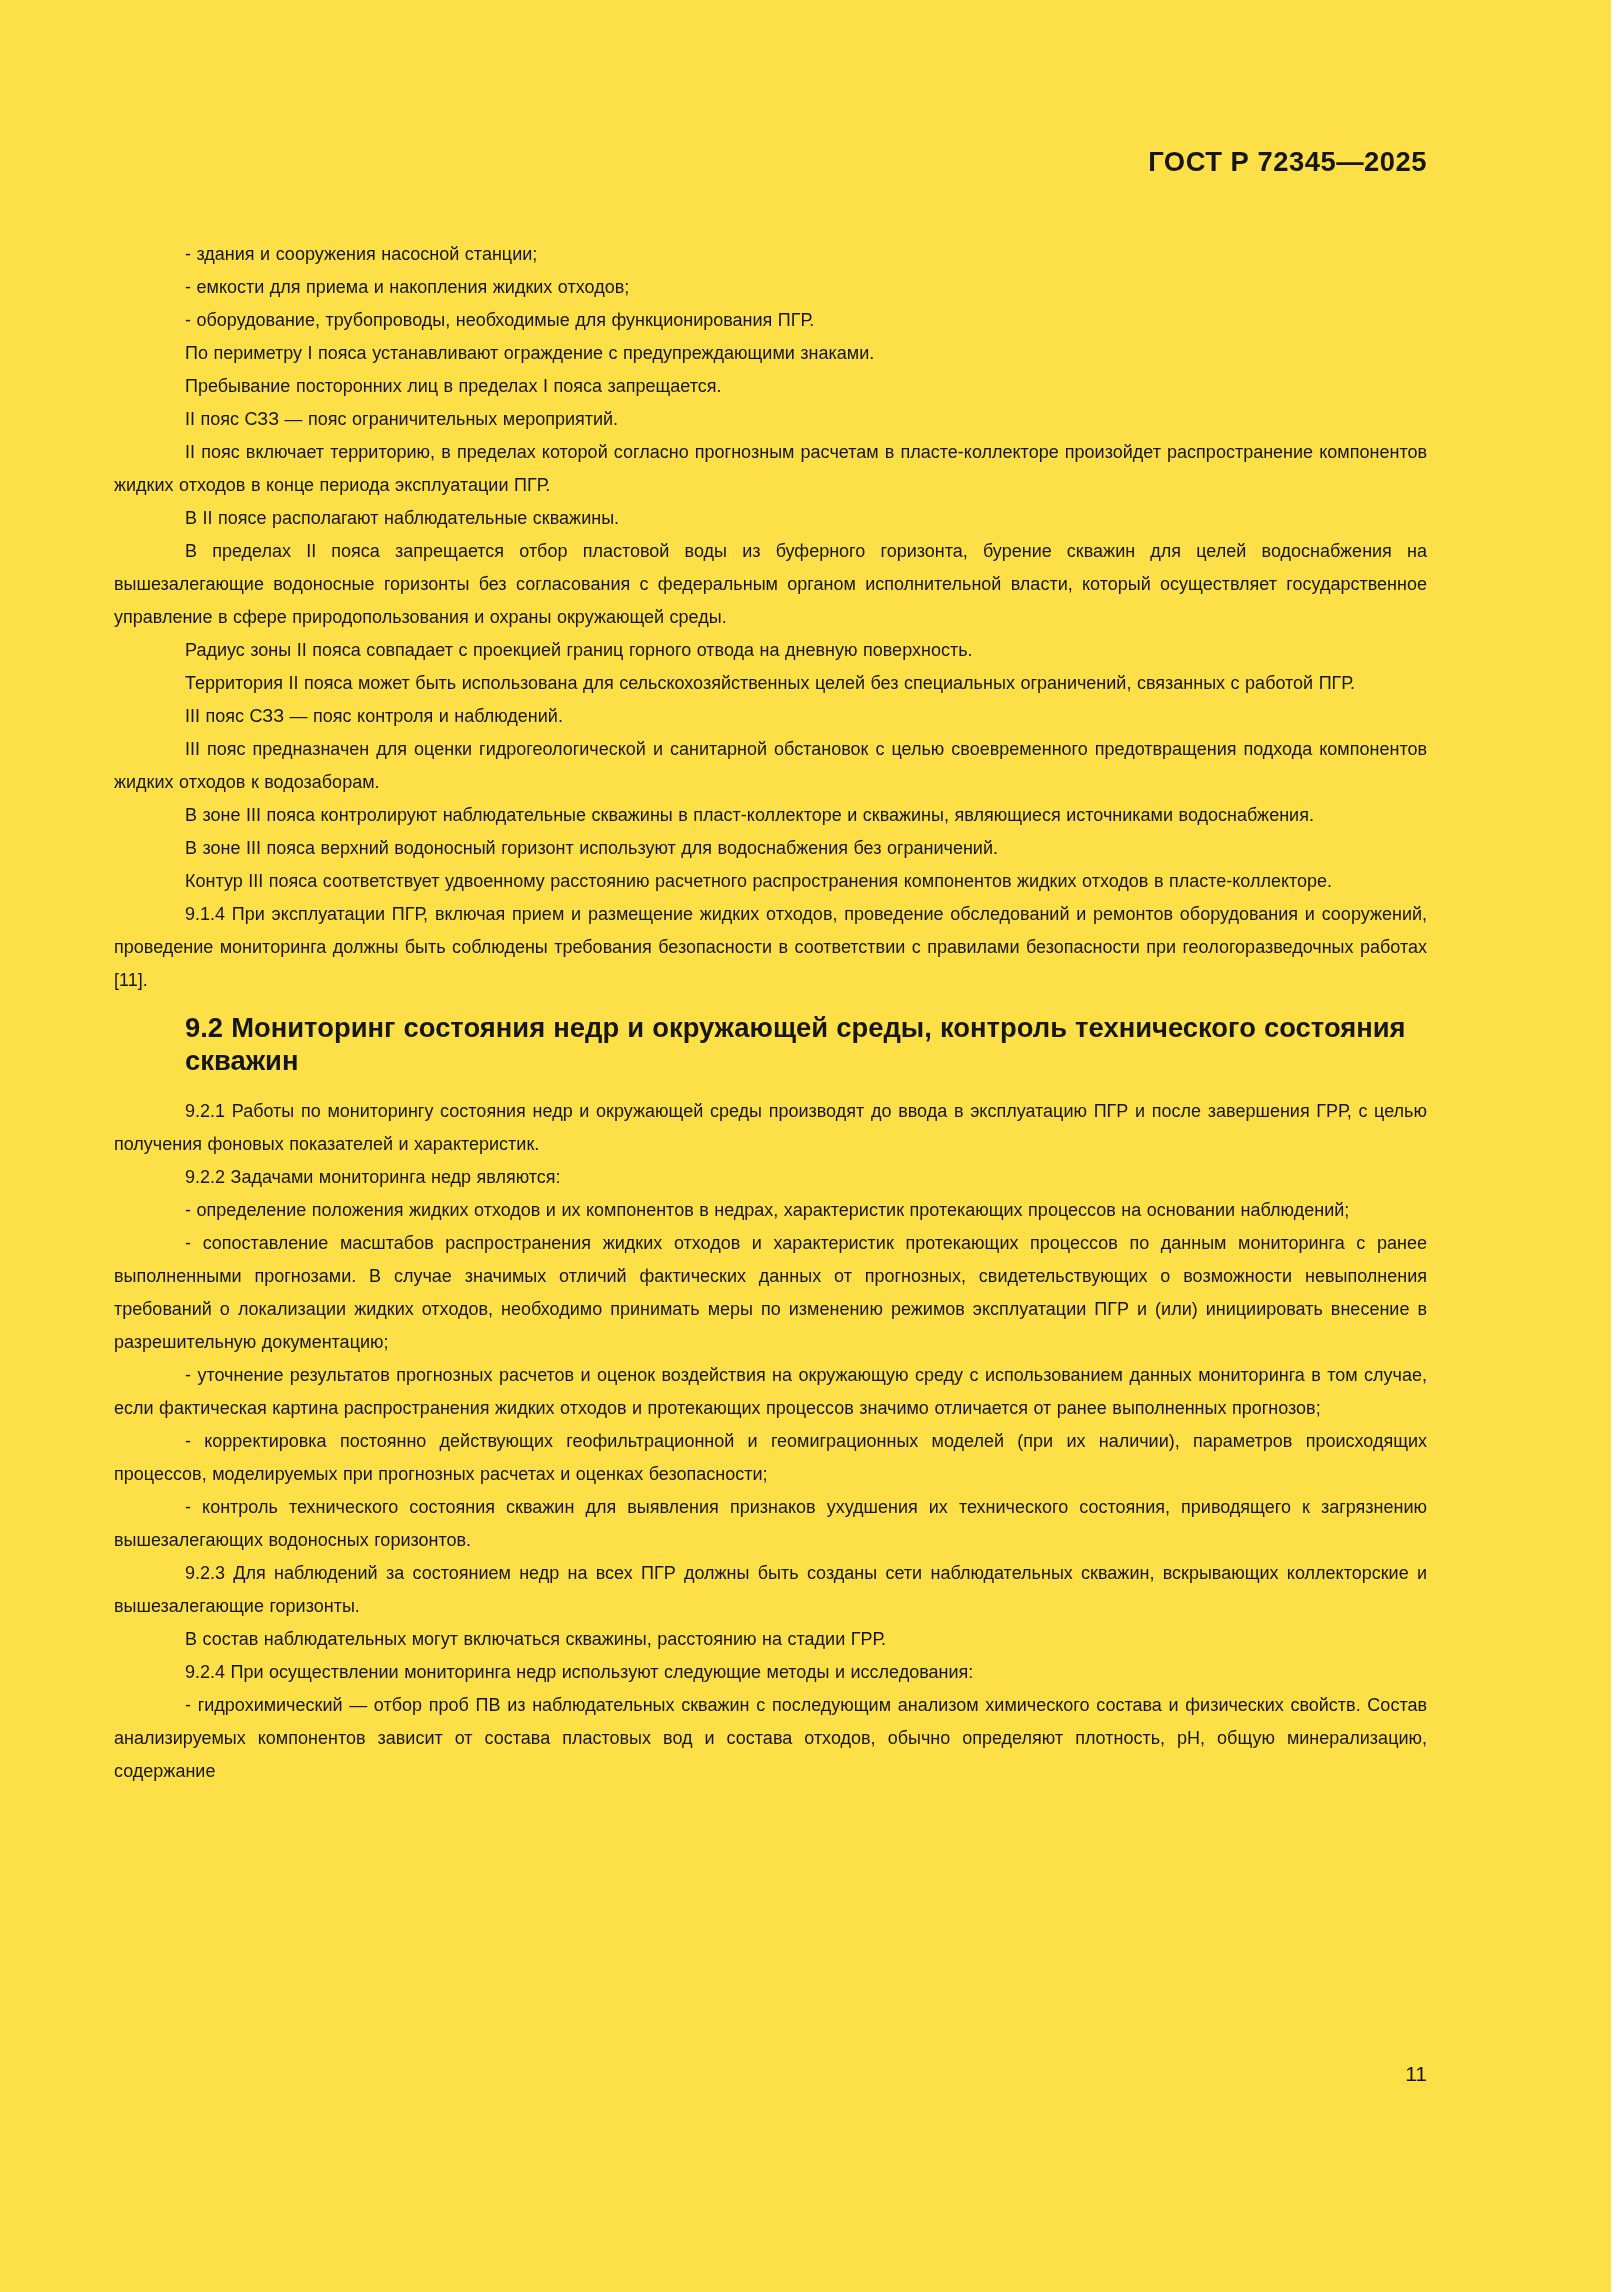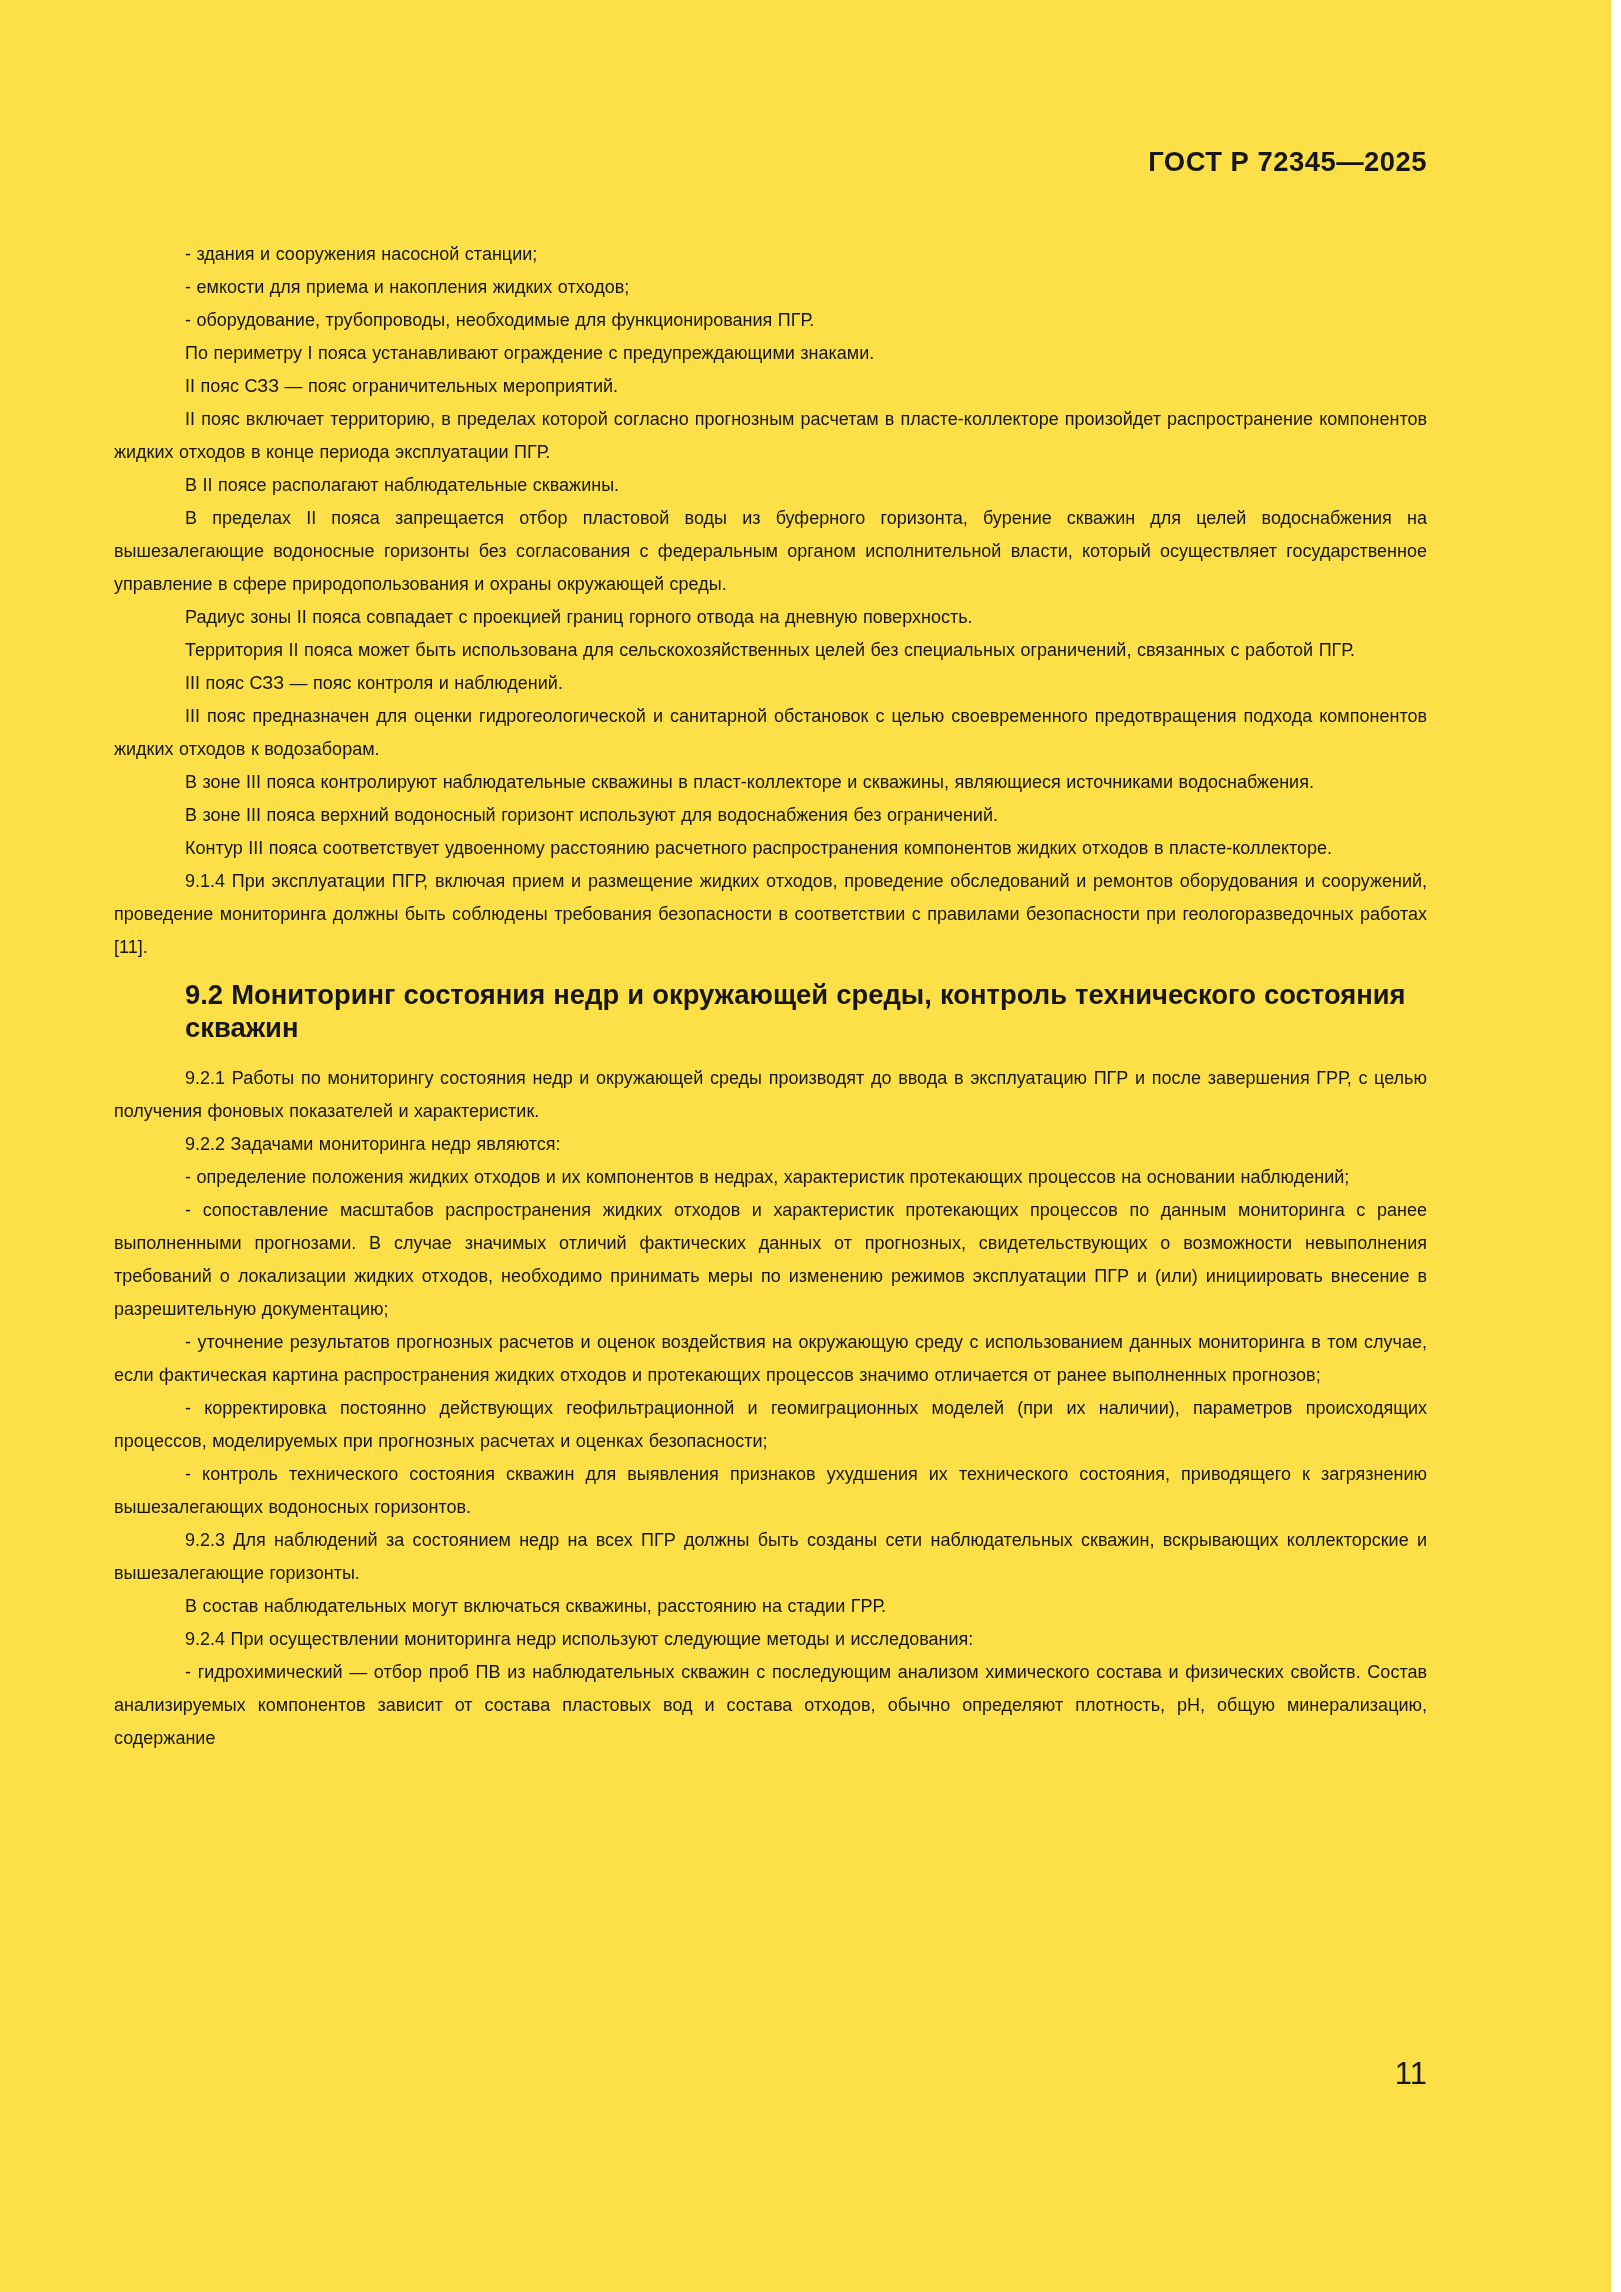--- a/index.html
+++ b/index.html
@@ -53,37 +53,38 @@
     margin-top: 13.7px;
     margin-bottom: 18px;
     hyphens: none;
   }
   .page-footer {
     position: absolute;
     top: 2058px;
     left: 114px;
     width: 1313px;
     text-align: right;
-    font-size: 31px;
+    font-size: 21px;
     line-height: 32px;
   }
 </style>
 </head>
 <body>
 
 <div class="page">
   <div class="running-header">
     <span>ГОСТ Р 72345—2025</span>
   </div>
 
   <div class="doc-body" id="doc-body">
       <p>- здания и сооружения насосной станции;</p>
       <p>- емкости для приема и накопления жидких отходов;</p>
       <p>- оборудование, трубопроводы, необходимые для функционирования ПГР.</p>
       <p>По периметру I пояса устанавливают ограждение с предупреждающими знаками.</p>
+      <p>Пребывание посторонних лиц в пределах I пояса запрещается.</p>
       <p>II пояс СЗЗ — пояс ограничительных мероприятий.</p>
       <p>II пояс включает территорию, в пределах которой согласно прогнозным расчетам в пласте-коллекторе произойдет распространение компонентов жидких отходов в конце периода эксплуатации ПГР.</p>
       <p>В II поясе располагают наблюдательные скважины.</p>
       <p>В пределах II пояса запрещается отбор пластовой воды из буферного горизонта, бурение скважин для целей водоснабжения на вышезалегающие водоносные горизонты без согласования с федеральным органом исполнительной власти, который осуществляет государственное управление в сфере природопользования и охраны окружающей среды.</p>
       <p>Радиус зоны II пояса совпадает с проекцией границ горного отвода на дневную поверхность.</p>
       <p>Территория II пояса может быть использована для сельскохозяйственных целей без специальных ограничений, связанных с работой ПГР.</p>
       <p>III пояс СЗЗ — пояс контроля и наблюдений.</p>
       <p>III пояс предназначен для оценки гидрогеологической и санитарной обстановок с целью своевременного предотвращения подхода компонентов жидких отходов к водозаборам.</p>
       <p>В зоне III пояса контролируют наблюдательные скважины в пласт-коллекторе и скважины, являющиеся источниками водоснабжения.</p>
       <p>В зоне III пояса верхний водоносный горизонт используют для водоснабжения без ограничений.</p>

